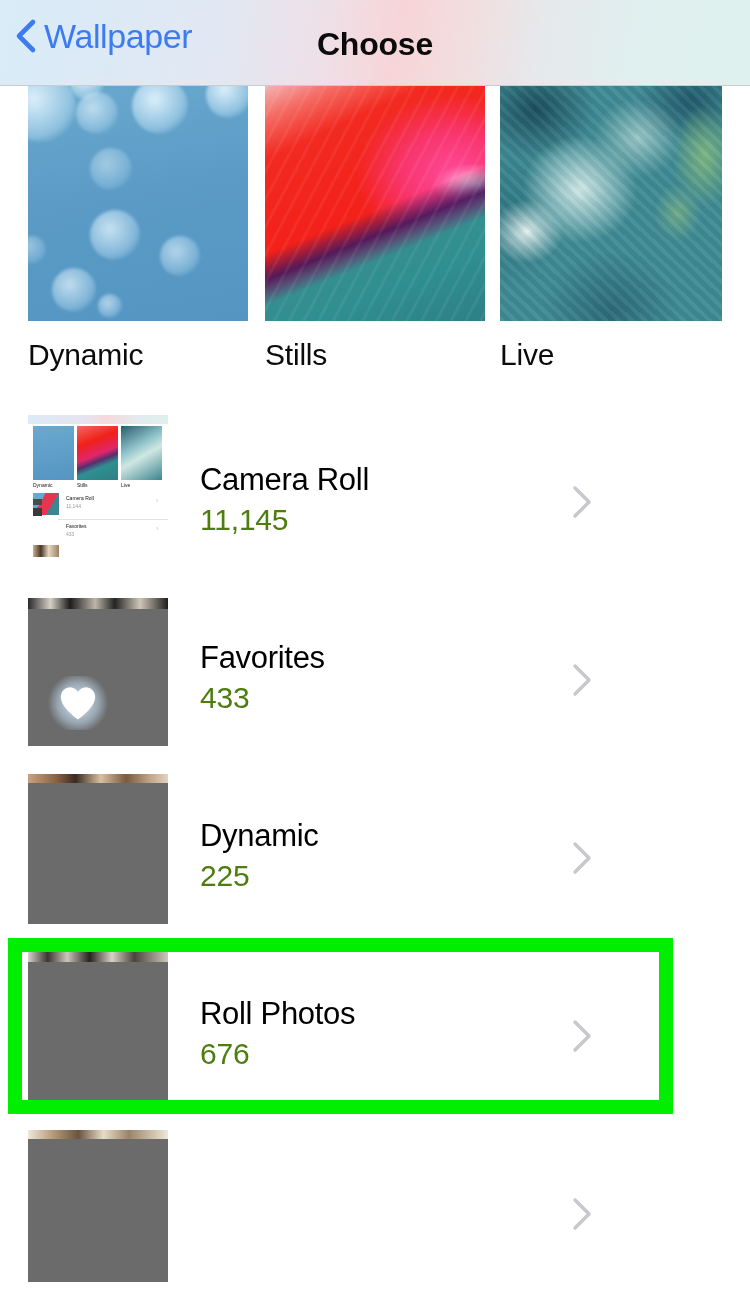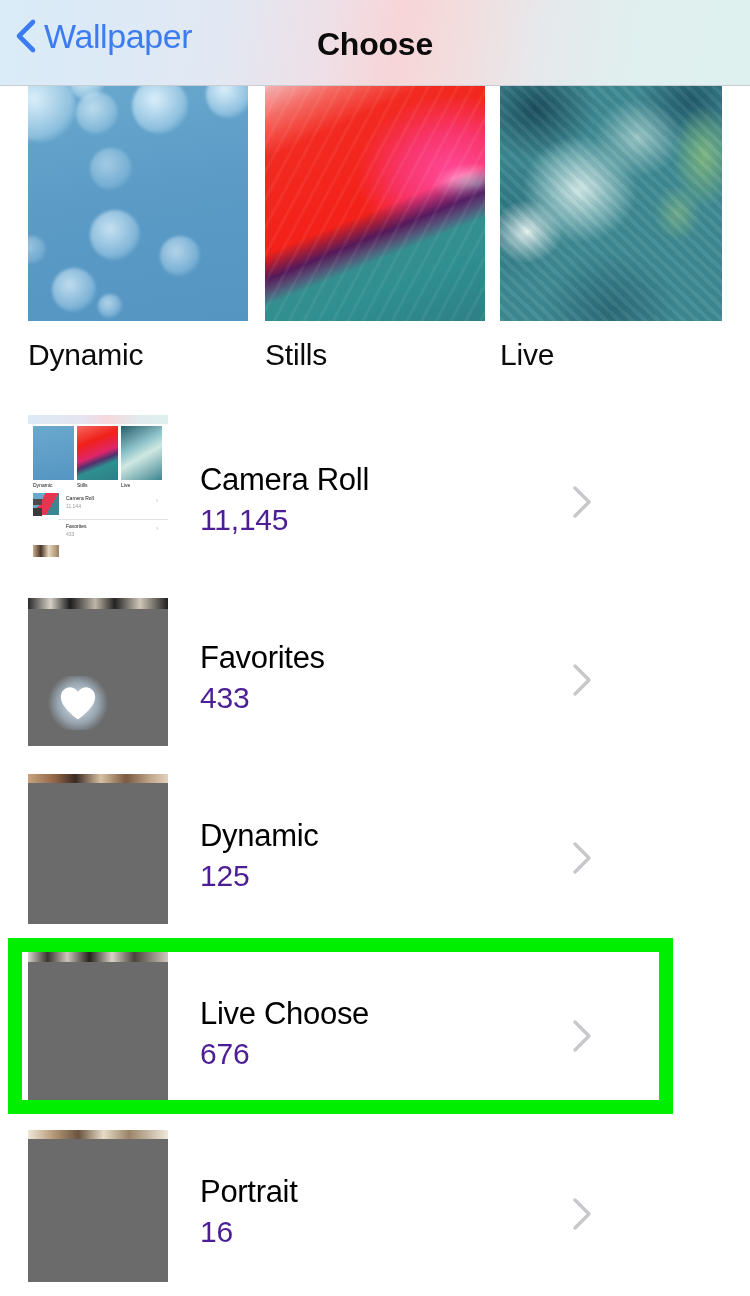--- a/index.html
+++ b/index.html
@@ -125,21 +125,21 @@
   .album-row { position: absolute; left: 0; width: 618px; }
   .album-thumb {
     position: absolute; left: 28px; width: 140px; overflow: hidden;
     background: #fff;
   }
   .album-text { position: absolute; left: 200px; }
   .album-title {
     font-size: 31px; color: #000; display: block; letter-spacing: -0.3px; line-height: 36px;
   }
   .album-count {
-    font-size: 30px; color: #4c1d95; display: block; margin-top: 5px;
+    font-size: 30px; color: #4d7c0f; display: block; margin-top: 5px;
     letter-spacing: -0.2px; line-height: 34px;
   }
   .row-chevron { position: absolute; right: 25px; width: 22px; height: 34px; }
 
   
   .grey-thumb { position: absolute; left: 0; background: #6b6b6b; }
   .strip { position: absolute; left: 0; width: 100%; overflow: hidden; }
   .strip-skin { background: linear-gradient(90deg,#c9a37f,#8c6243 20%,#3a2a22 34%,#d8c0a2 52%,#7a5a40 70%,#c3a98c 88%,#e3d3be); }
   .strip-dark { background: linear-gradient(90deg,#2a2a2a,#d5cfc6 16%,#1d1d1d 30%,#bdb5a8 48%,#252525 62%,#cfc6b8 80%,#1f1f1f); }
   .strip-mixed { background: linear-gradient(90deg,#d7d2cb,#3b3630 14%,#cbc5bb 28%,#26221d 44%,#d8d2c6 60%,#4a443c 76%,#cfc8bc); }
@@ -290,50 +290,46 @@
       </svg>
     </div>
 
     <div class="album-row" style="top:356px; height:178px;">
       <div class="album-thumb" style="top:18px; height:150px;">
         <div class="strip strip-skin" style="top:0; height:12px;"></div>
         <div class="grey-thumb" style="top:9px; width:140px; height:141px;"></div>
       </div>
       <div class="album-text" style="top:62px;">
         <span class="album-title">Dynamic</span>
-        <span class="album-count">125</span>
+        <span class="album-count">225</span>
       </div>
       <svg class="row-chevron" style="top:85px;" viewBox="0 0 22 34">
         <polyline points="4,3 18,17 4,31" fill="none" stroke="#c7c7cc" stroke-width="3.4" stroke-linecap="round" stroke-linejoin="round"></polyline>
       </svg>
     </div>
 
     <div class="album-row" style="top:534px; height:178px;">
       <div class="album-thumb" style="top:18px; height:150px;">
         <div class="strip strip-mixed" style="top:0; height:13px;"></div>
         <div class="grey-thumb" style="top:10px; width:140px; height:140px;"></div>
       </div>
       <div class="album-text" style="top:62px;">
-        <span class="album-title">Live Choose</span>
+        <span class="album-title">Roll Photos</span>
         <span class="album-count">676</span>
       </div>
       <svg class="row-chevron" style="top:85px;" viewBox="0 0 22 34">
         <polyline points="4,3 18,17 4,31" fill="none" stroke="#c7c7cc" stroke-width="3.4" stroke-linecap="round" stroke-linejoin="round"></polyline>
       </svg>
     </div>
 
     <div class="album-row" style="top:712px; height:178px;">
       <div class="album-thumb" style="top:18px; height:152px;">
         <div class="strip strip-light" style="top:0; height:12px;"></div>
         <div class="grey-thumb" style="top:9px; width:140px; height:143px;"></div>
       </div>
-      <div class="album-text" style="top:62px;">
-        <span class="album-title">Portrait</span>
-        <span class="album-count">16</span>
-      </div>
       <svg class="row-chevron" style="top:85px;" viewBox="0 0 22 34">
         <polyline points="4,3 18,17 4,31" fill="none" stroke="#c7c7cc" stroke-width="3.4" stroke-linecap="round" stroke-linejoin="round"></polyline>
       </svg>
     </div>
 
   </div>
 
   <div id="highlight"></div>
 
 </div>

